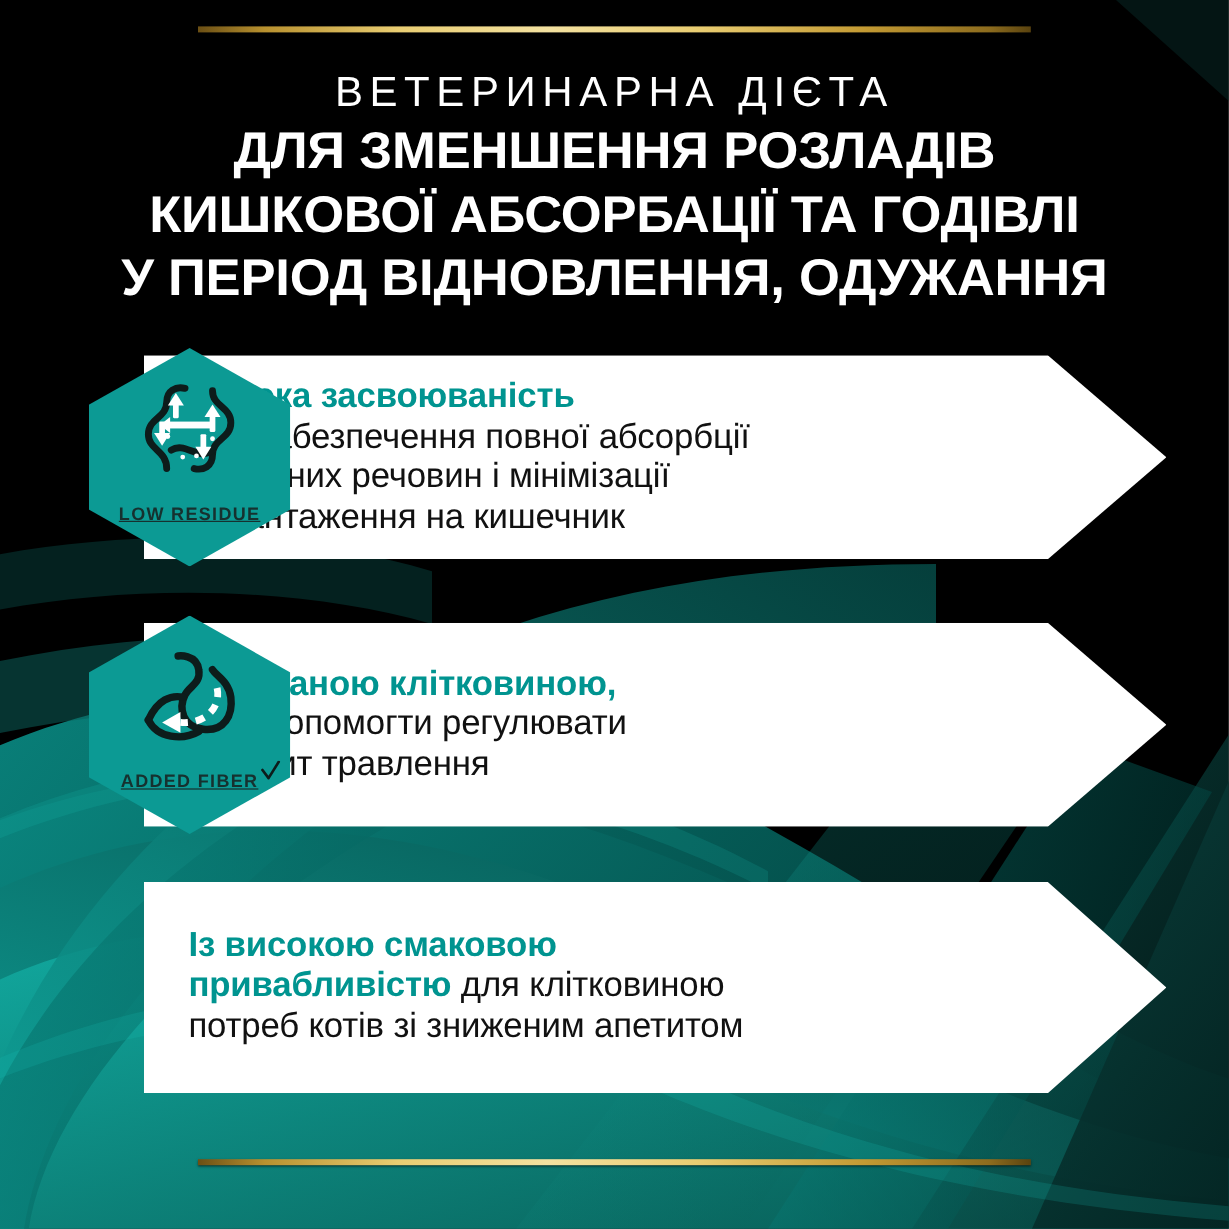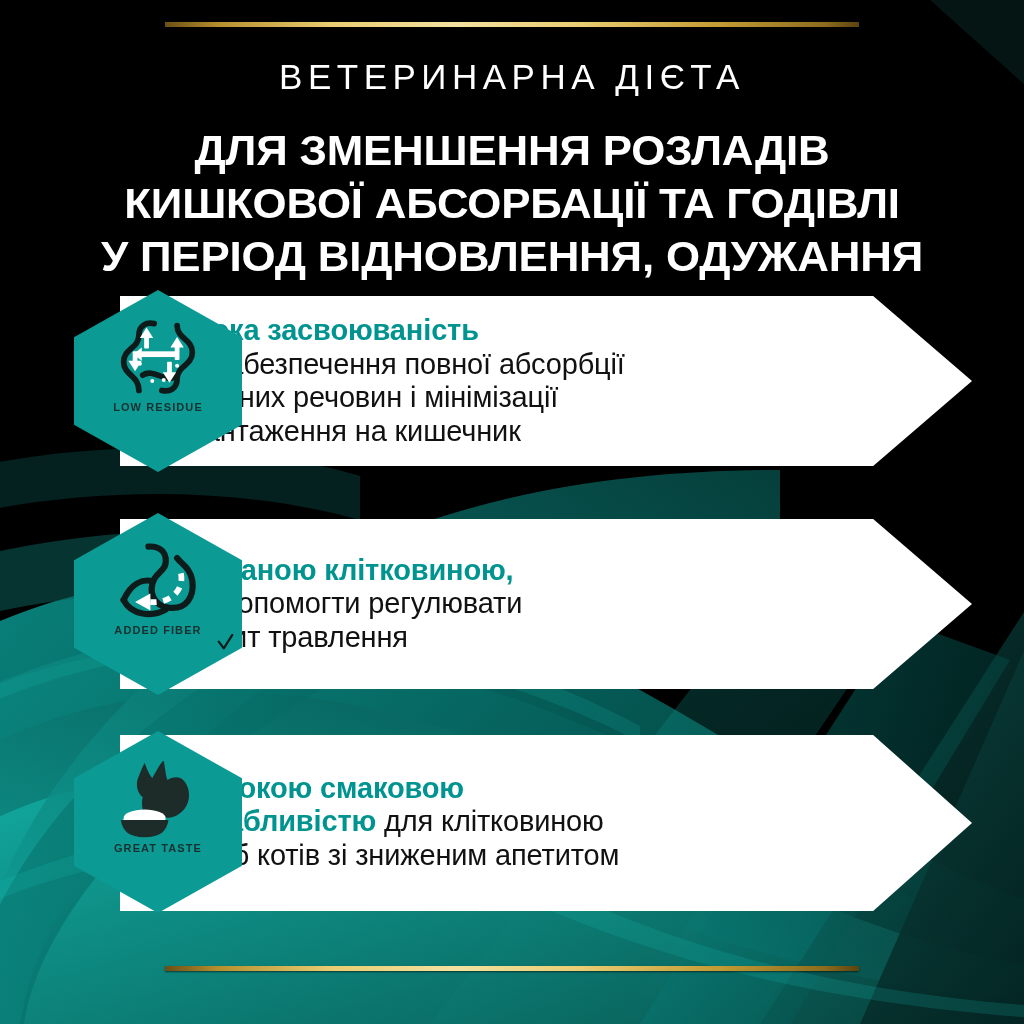--- a/index.html
+++ b/index.html
@@ -59,21 +59,21 @@
     text-align: center;
   }
   .heading-line {
     font-size: 43px;
     font-weight: 700;
     letter-spacing: -0.2px;
     line-height: 53px;
     white-space: nowrap;
     transform: scaleX(1.02);
   }
-  #heading-lines { margin-top: 26px; }
+  #heading-lines { margin-top: 2px; }
 
   
   .feature-row {
     position: absolute;
     left: 0;
     width: 1024px;
     z-index: 6;
   }
   #feature-row-0 { top: 290px; height: 182px; }
   #feature-row-1 { top: 513px; height: 182px; }
@@ -129,26 +129,27 @@
     inset: 0;
     display: flex;
     flex-direction: column;
     align-items: center;
     justify-content: flex-start;
     padding-top: 26px;
     box-sizing: border-box;
   }
   .hex-glyph { width: 96px; height: 84px; display: block; }
   .hex-label {
-    margin-top: 1px;
-    font-size: 11px;
+    margin-top: 20px;
+    font-size: 15px;
     font-weight: 700;
     letter-spacing: 1.1px;
     color: #16312f;
     white-space: nowrap;
+    text-decoration: underline;
   }
   .hex-check {
     position: absolute;
     right: 8px;
     bottom: 44px;
     width: 17px;
     height: 17px;
   }
 </style>
 </head>
@@ -314,33 +315,15 @@
     <div class="banner-text">
       <div class="banner-line">
         <span class="strong">Із високою смаковою</span>
       </div>
       <div class="banner-line">
         <span class="strong">привабливістю</span><span> для клітковиною</span>
       </div>
       <div class="banner-line">потреб котів зі зниженим апетитом</div>
     </div>
 
-    <div class="hex">
-      <div class="hex-inner">
-        <svg class="hex-glyph" viewBox="0 0 100 88">
-
-          <path d="M36 6 C 36 6, 40 18, 44 22 C 48 16, 52 6, 56 4
-                   C 58 14, 58 20, 60 24 C 66 20, 74 20, 78 26
-                   C 84 34, 84 46, 78 54 C 72 62, 62 66, 54 62
-                   C 50 68, 44 70, 40 66 C 34 60, 32 50, 34 42
-                   C 28 38, 26 28, 30 20 C 32 14, 34 10, 36 6 Z" fill="#1d2b29"></path>
-
-          <ellipse cx="36" cy="64" rx="22" ry="9" fill="#ffffff"></ellipse>
-          <path d="M12 66 C 12 66, 18 64, 24 62 C 28 58, 34 57, 38 60
-                   C 44 58, 52 60, 58 66 Z" fill="#ffffff"></path>
-          <path d="M11 66 L61 66 C 59 78, 52 84, 36 84 C 20 84, 13 78, 11 66 Z" fill="#1d2b29"></path>
-        </svg>
-        <div class="hex-label">GREAT TASTE</div>
-      </div>
-    </div>
   </div>
 
 </div>
 
 </body></html>

